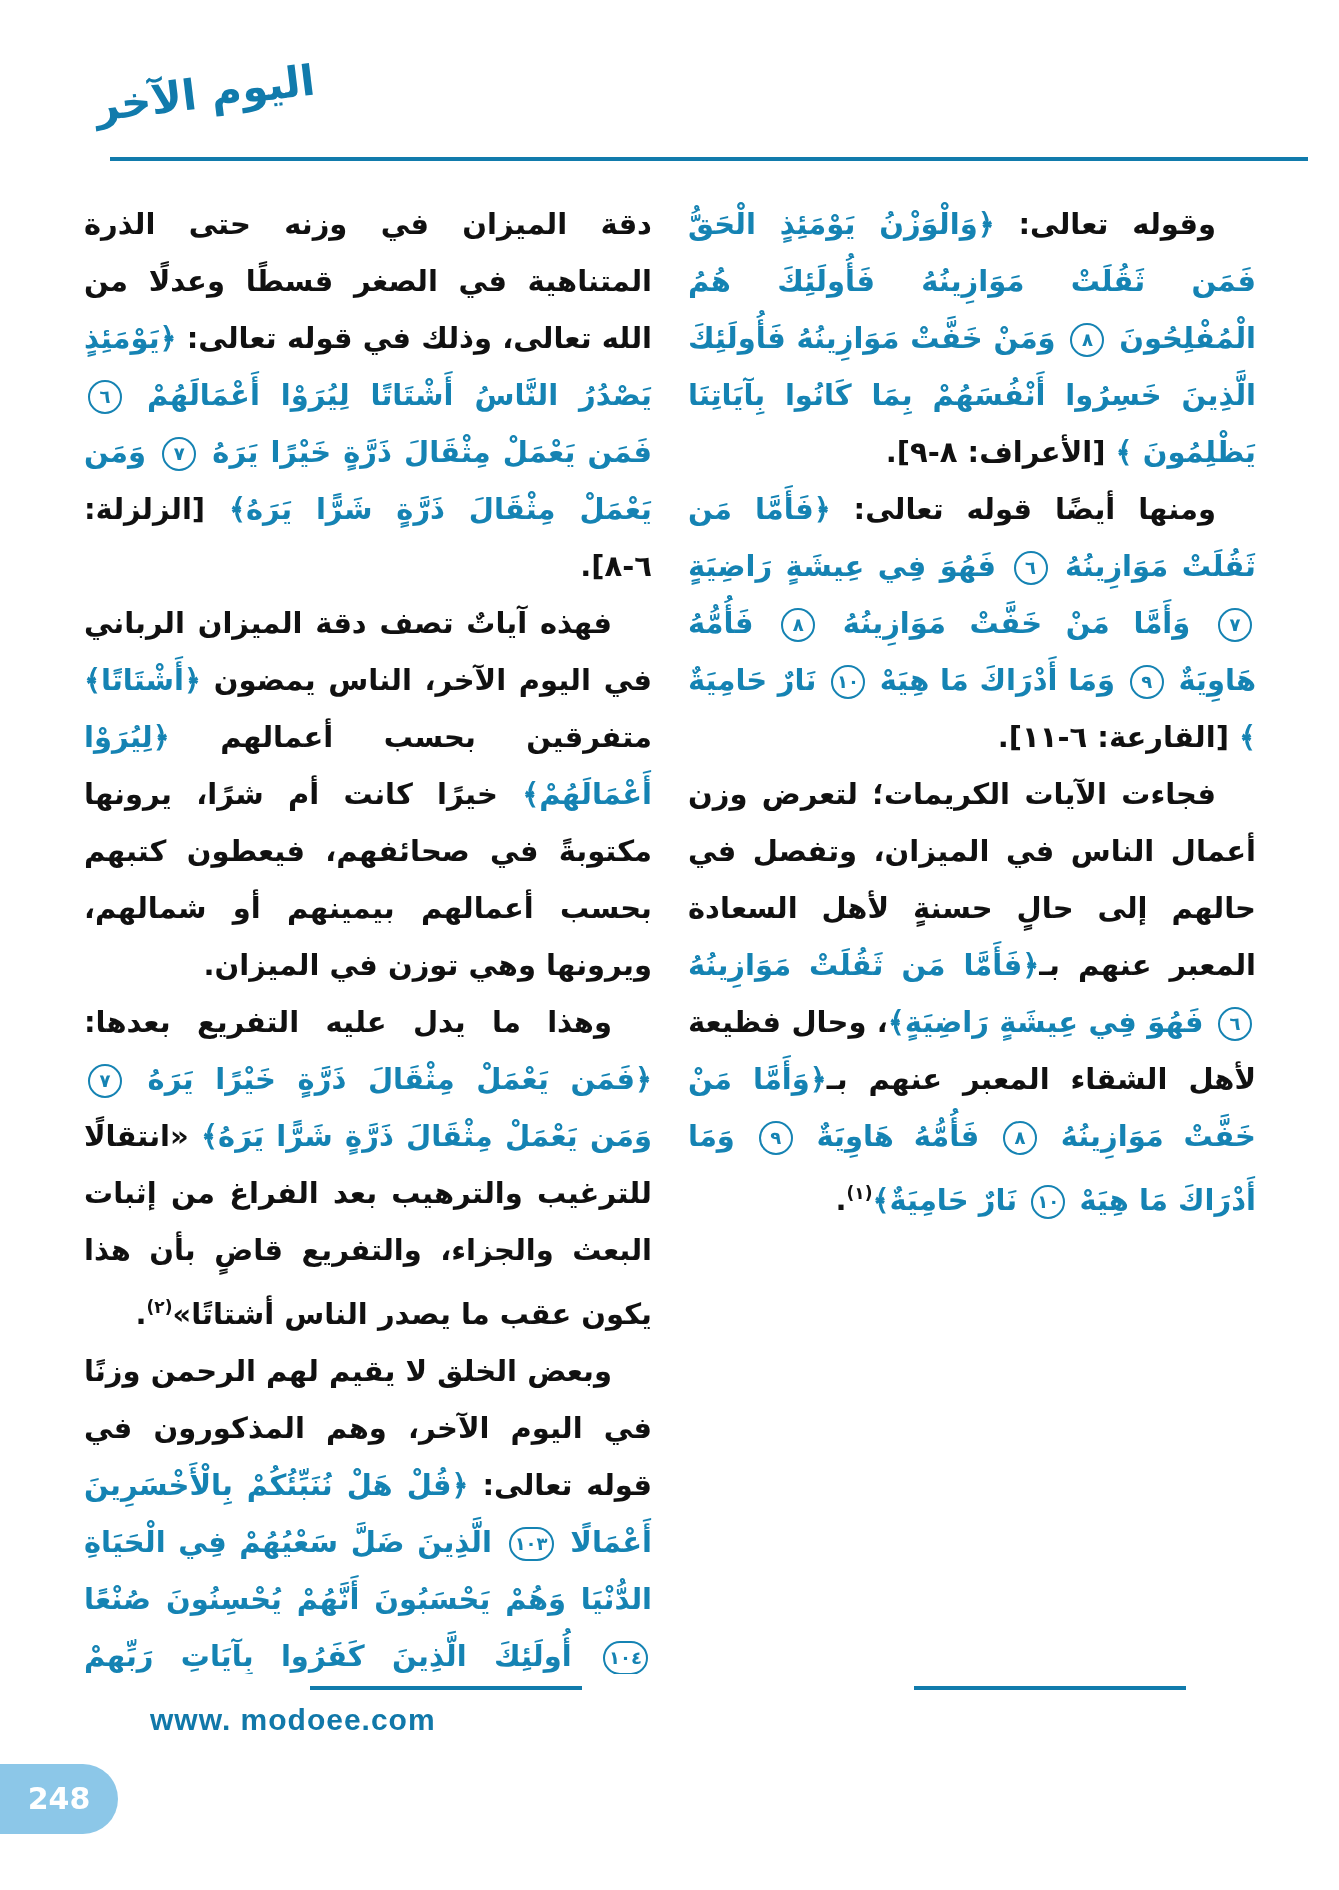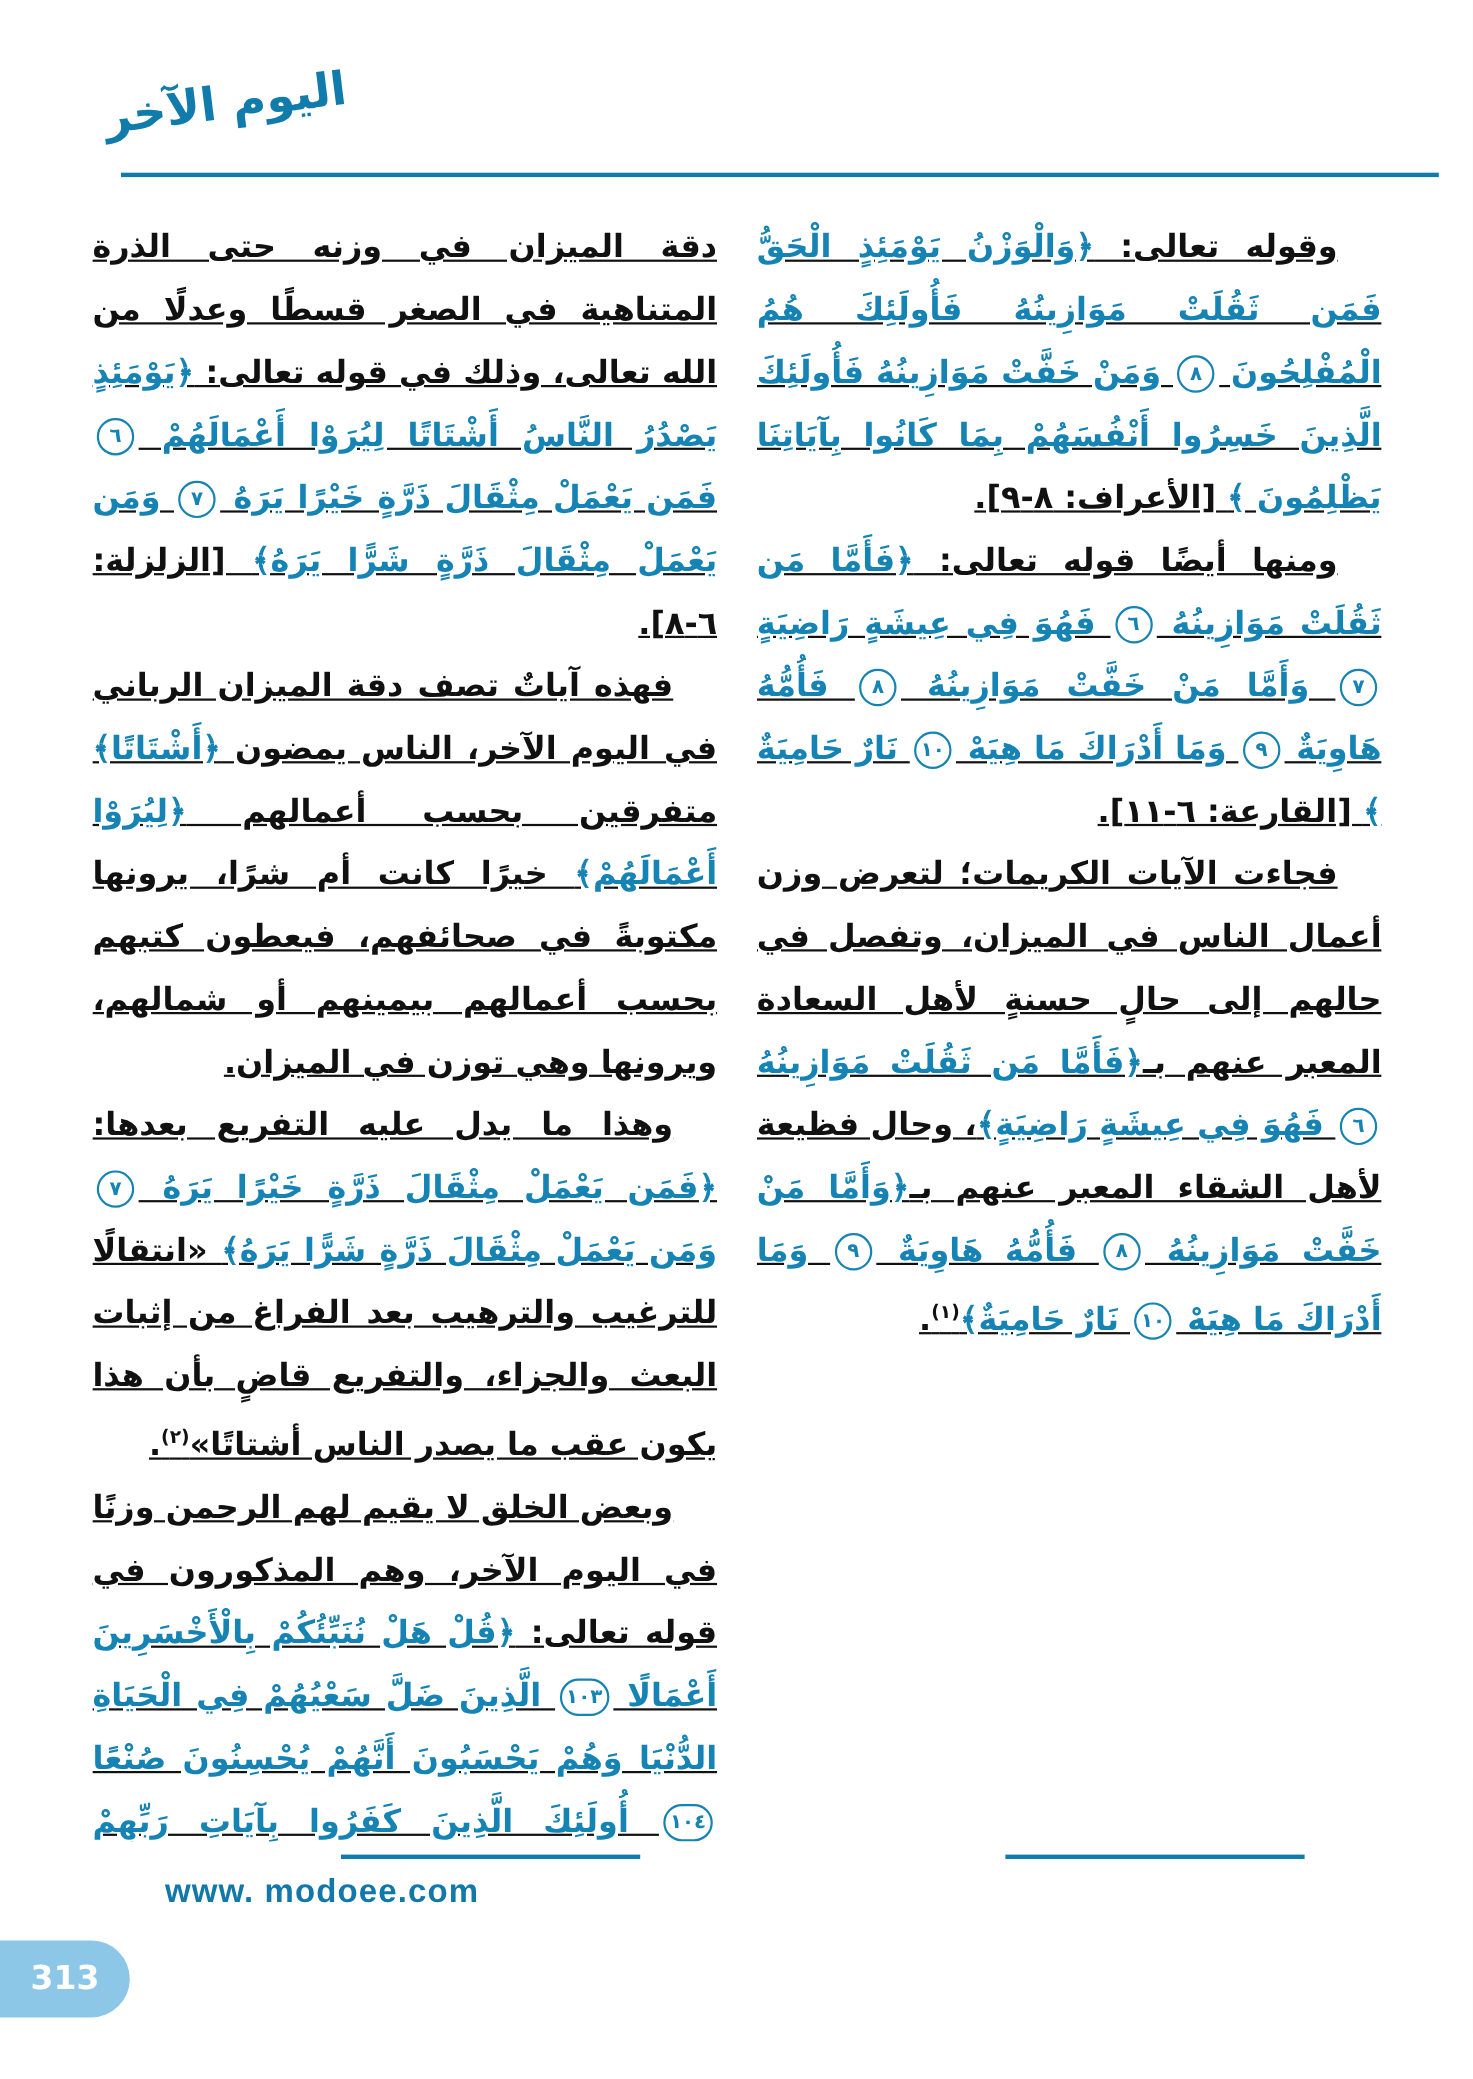--- a/index.html
+++ b/index.html
@@ -29,21 +29,21 @@
   }
   .header-rule{
     position:absolute;left:110px;top:157px;
     width:1198px;height:4px;background:var(--accent);
   }
   
   .column{
     position:absolute;top:196px;width:568px;height:1478px;
     overflow:hidden;
     text-align:justify;
-    font-size:29px;font-weight:bold;line-height:57px;text-decoration:underline;
+    font-size:29px;font-weight:bold;line-height:57px;
   }
   .col-right{left:688px;}
   .col-left{left:84px;}
   .para{margin:0;padding:0;}
   .para.indent{text-indent:40px;}
   .para.deep-indent{text-indent:140px;}
   .seg-text{color:var(--fg);}
   .seg-quran{color:var(--quran);}
   .seg-sup{vertical-align:super;font-size:17px;color:var(--fg);font-weight:bold;}
   .aya{
@@ -108,17 +108,17 @@
 
   <div class="footnote fn-right">
     <div class="fn-rule"></div>
   </div>
 
   <div class="footnote fn-left">
     <div class="fn-rule"></div>
   </div>
 
   <div class="pill">
-    <span class="pill-number">313</span>
+    <span class="pill-number">248</span>
   </div>
   <div class="site-url">www. modoee.com</div>
 
 </div>
 
 </body></html>

